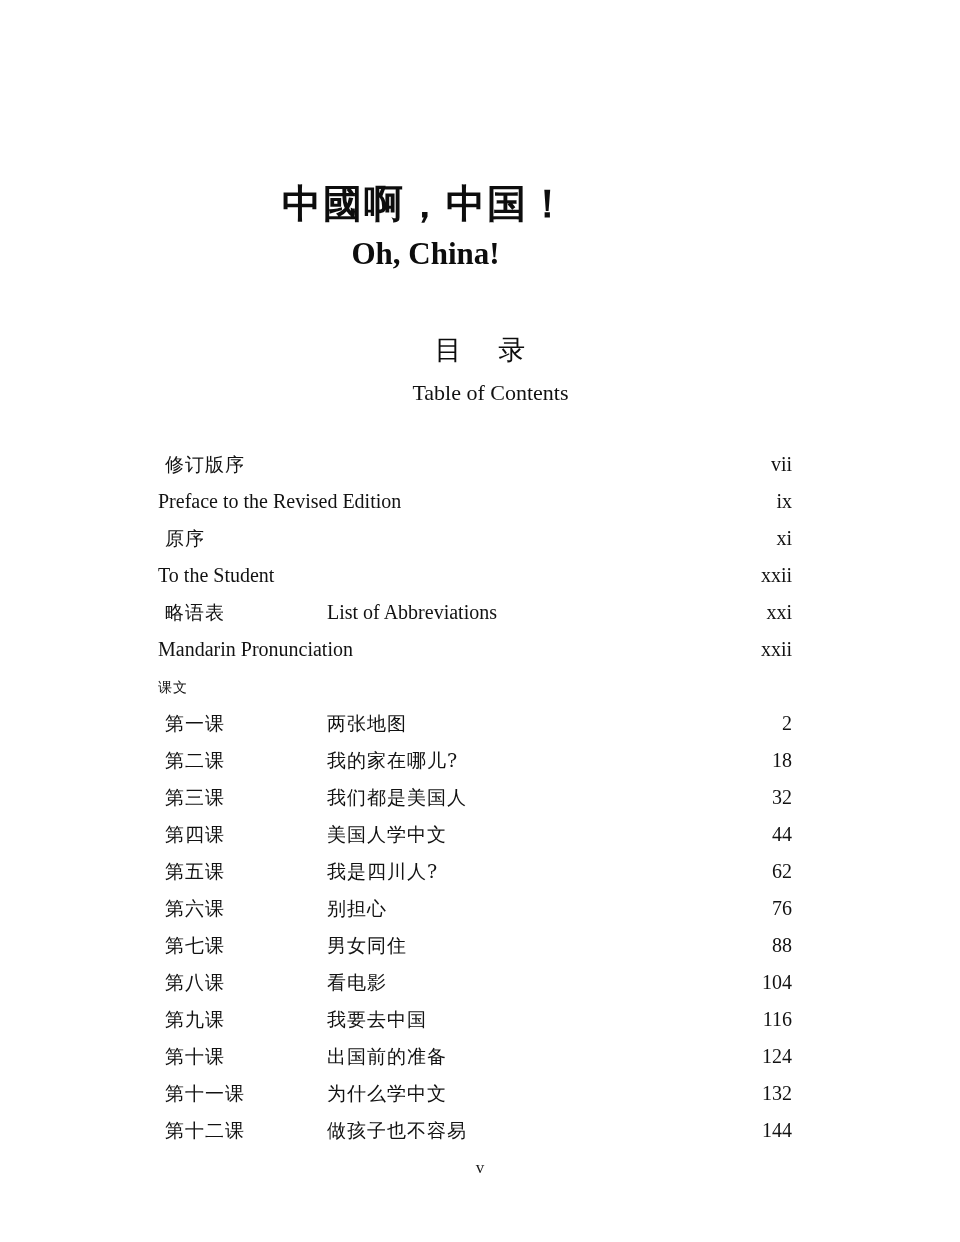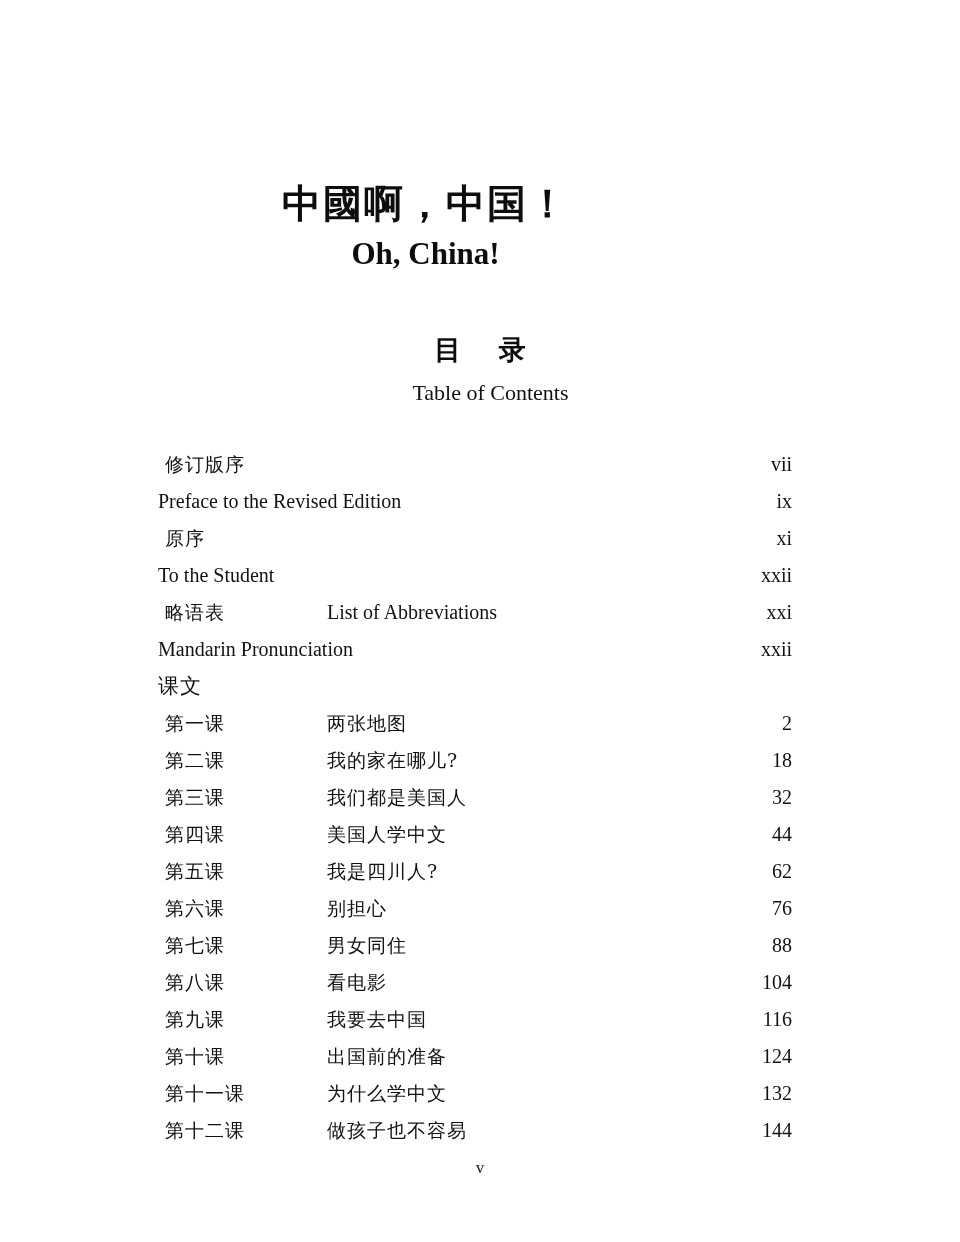--- a/index.html
+++ b/index.html
@@ -46,21 +46,21 @@
   .toc-heading {
     position: absolute;
     left: 0;
     top: 332px;
     width: 960px;
     text-align: center;
   }
   .toc-heading-cn {
     font-family: "DejaVu Serif", "Liberation Serif", serif;
     font-size: 27px;
-    font-weight: 700;
+    font-weight: 400;
     letter-spacing: 14px;
     text-indent: 14px;
     margin: 0;
     color: #0d0d0d;
   }
   .toc-heading-en {
     font-size: 22px;
     font-weight: 400;
     margin: 12px 0 0 0;
     color: #111111;
@@ -109,21 +109,21 @@
   .page-no {
     position: absolute;
     right: 0;
     top: 0;
     font-family: "Liberation Serif", "DejaVu Serif", serif;
     font-size: 20px;
     text-align: right;
   }
   .section-head {
     font-family: Liberation Serif, serif;
-    font-size: 21px;
+    font-size: 14px;
     letter-spacing: 1px;
   }
 
   
   .folio {
     position: absolute;
     left: 0;
     top: 1158px;
     width: 960px;
     text-align: center;

